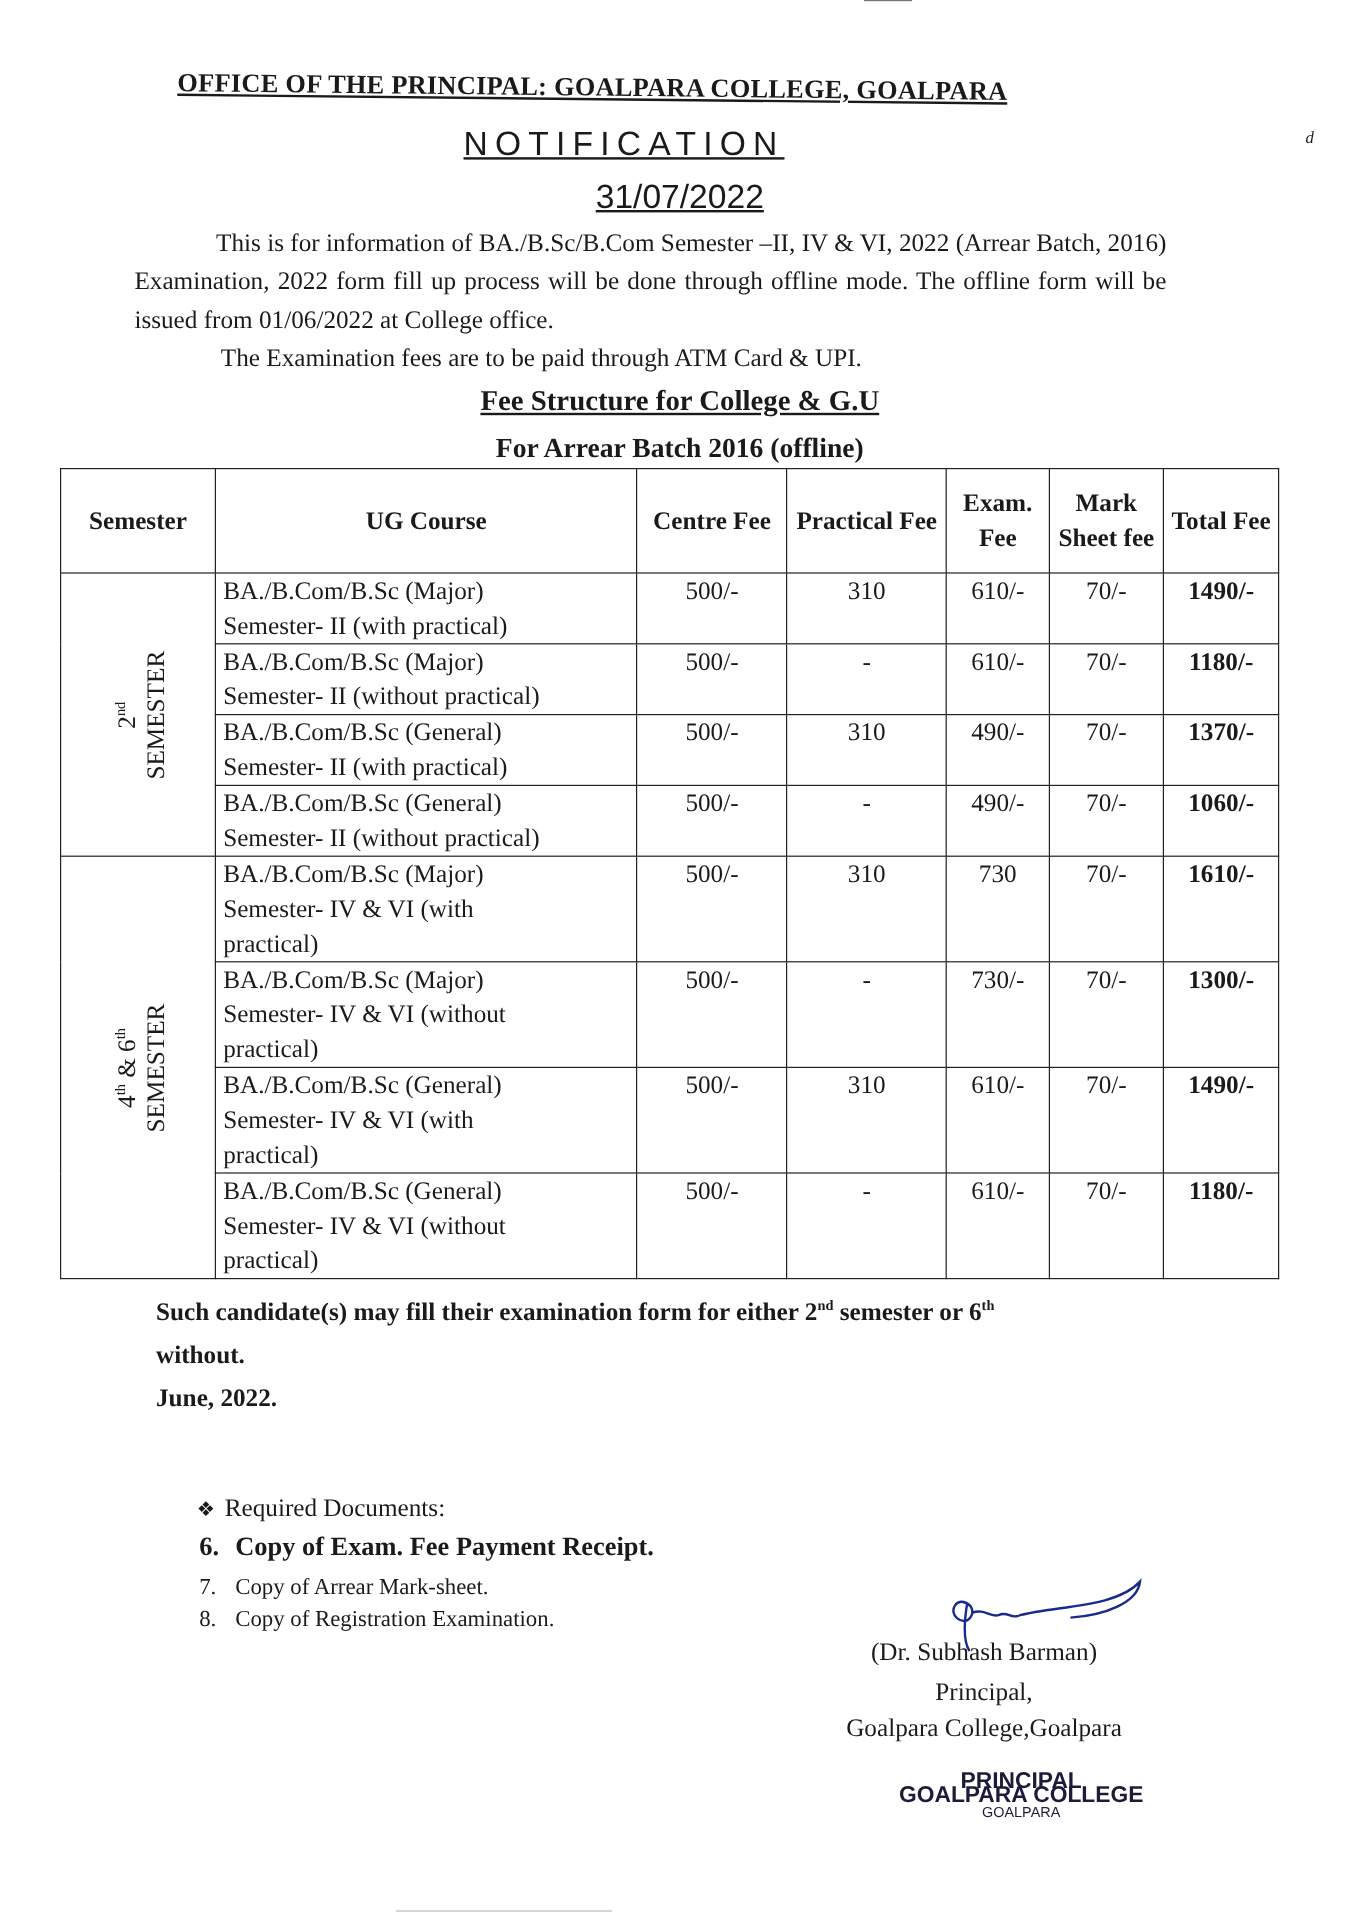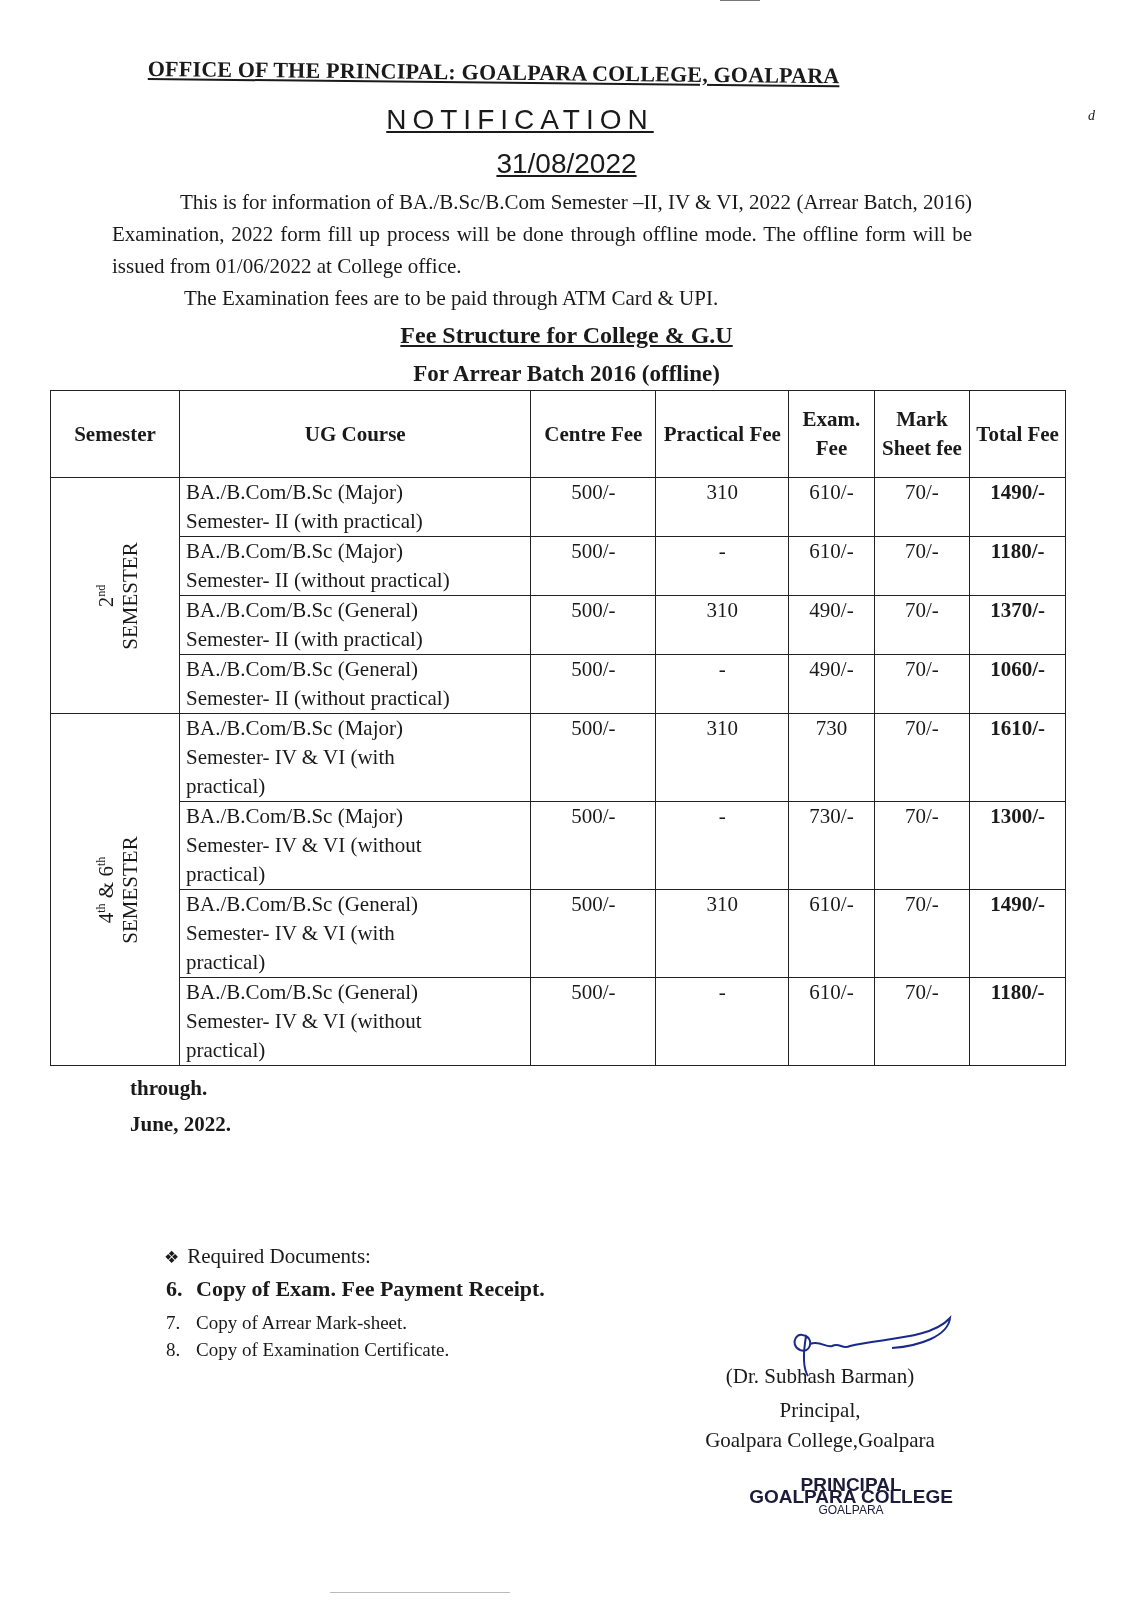--- a/index.html
+++ b/index.html
@@ -60,21 +60,21 @@
   .signature-svg { left: 780px; top: 1310px; }
   .bottomline { left: 330px; top: 1592px; width: 180px; border-top: 1px solid #bbb; }
 </style>
 </head>
 <body>
 
 <div class="abs topline"></div>
 
 <div class="abs office-title">OFFICE OF THE PRINCIPAL: GOALPARA COLLEGE, GOALPARA</div>
 <div class="abs notification">NOTIFICATION</div>
-<div class="abs notif-date">31/08/2022</div>
+<div class="abs notif-date">31/07/2022</div>
 <div class="abs corner-mark">d</div>
 
 <div class="abs para"><span class="indent"></span><span>This is for information of BA./B.Sc/B.Com Semester –II, IV &amp; VI, 2022 (Arrear Batch, 2016) Examination, 2022 form fill up process will be done through offline mode. The offline form will be issued from 01/06/2022 at College office.</span></div>
 <div class="abs payment">The Examination fees are to be paid through ATM Card &amp; UPI.</div>
 
 <div class="abs fee-title"><span>Fee Structure for College &amp; G.U</span></div>
 <div class="abs fee-subtitle">For Arrear Batch 2016 (offline)</div>
 
 <table class="fees">
   <colgroup>
@@ -173,30 +173,31 @@
       <td class="num">500/-</td>
       <td class="num">-</td>
       <td class="num">610/-</td>
       <td class="num">70/-</td>
       <td class="num total">1180/-</td>
     </tr>
   </tbody>
 </table>
 
 <div class="abs nb">
-  <div>through.</div>
+  <div><span>Such candidate(s) may fill their examination form for either 2</span><sup>nd</sup><span> semester or 6</span><sup>th</sup></div>
+  <div>without.</div>
   <div>June, 2022.</div>
 </div>
 
 <div class="abs docs-head">
   <span style="font-size:17px;margin-right:8px;font-family:'DejaVu Sans',sans-serif;">❖</span><span>Required  Documents:</span>
 </div>
 <div class="abs doc-item big" style="top:1276px"><span class="n">6.</span><span>Copy of Exam. Fee Payment Receipt.</span></div>
 <div class="abs doc-item" style="top:1312px"><span class="n">7.</span><span>Copy of Arrear Mark-sheet.</span></div>
-<div class="abs doc-item" style="top:1339px"><span class="n">8.</span><span>Copy of Examination Certificate.</span></div>
+<div class="abs doc-item" style="top:1339px"><span class="n">8.</span><span>Copy of Registration Examination.</span></div>
 
 <svg class="abs signature-svg" width="180" height="70" viewBox="0 0 180 70">
   <path d="M28 28 C18 18, 8 34, 20 40 C30 44, 34 30, 26 26 C22 50, 24 60, 28 66 M30 34 C40 30, 46 38, 52 36 C60 32, 62 40, 70 36 C100 28, 150 30, 170 8 C168 26, 140 36, 112 38" fill="none" stroke="#1a2a8a" stroke-width="2"></path>
 </svg>
 
 <div class="abs sign" style="top:1364px">(Dr. Subhash Barman)</div>
 <div class="abs sign" style="top:1398px">Principal,</div>
 <div class="abs sign" style="top:1428px">Goalpara College,Goalpara</div>
 
 <div class="abs seal" style="top:1462px;font-size:19px;font-weight:bold;margin-top:12px;">PRINCIPAL</div>

